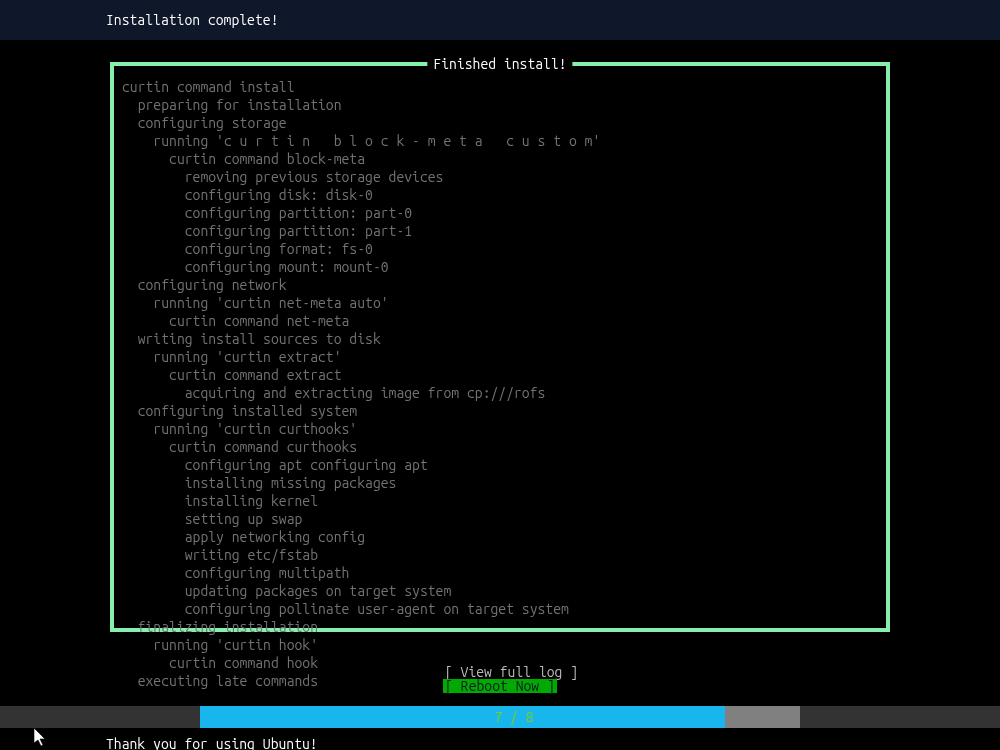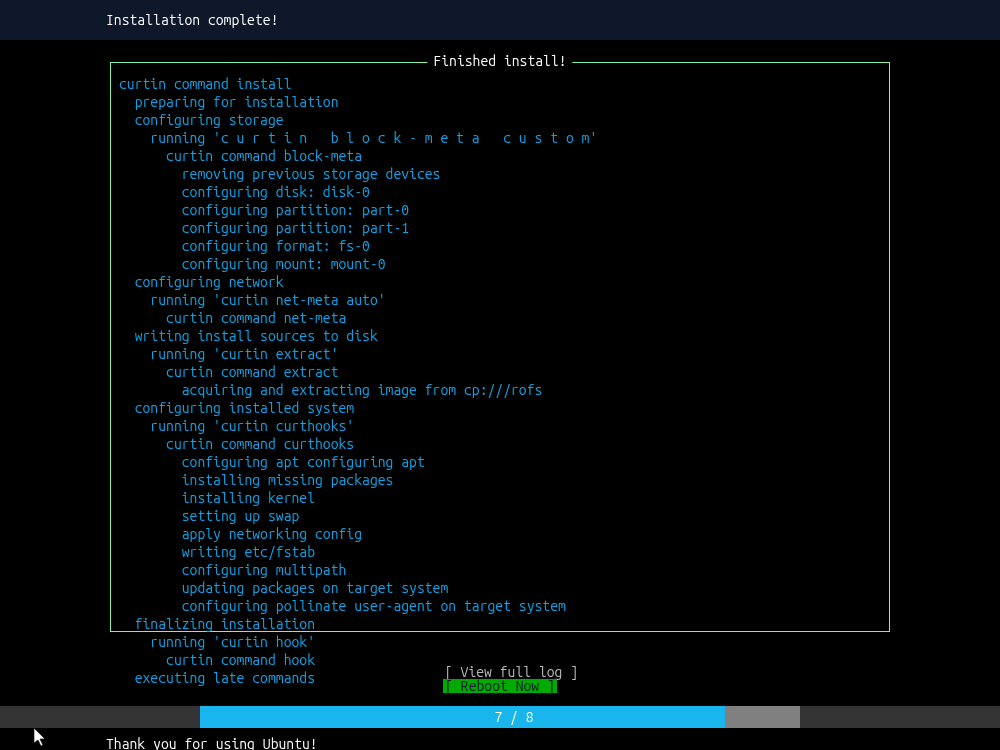--- a/index.html
+++ b/index.html
@@ -24,37 +24,37 @@
     font-size: 14px;
   }
   .log-container {
     position: absolute;
     left: 110px;
     top: 62px;
     width: 780px;
     height: 570px;
   }
   .log-box {
-    border: 1px solid #86efac;
+    border: 4px solid #86efac;
     position: relative;
     padding: 12px 8px 12px 8px;
     height: 570px;
   }
   .log-title {
     position: absolute;
     top: -9px;
     left: 50%;
     transform: translateX(-50%);
     background: #000000;
     padding: 0 6px;
     color: #ffffff;
     white-space: nowrap;
   }
   .log-lines {
-    color: #0ea5e9;
+    color: #737373;
     white-space: pre;
     font-family: inherit;
     line-height: 18px;
     font-size: 14px;
   }
   .log-line { display: block; }
   .buttons {
     position: absolute;
     left: 0;
     width: 1000px;
@@ -107,21 +107,21 @@
     background: #19b6ee;
   }
   .progress-text {
     position: absolute;
     left: 0; top: 0;
     width: 600px;
     height: 22px;
     display: flex;
     align-items: center;
     justify-content: center;
-    color: #fef9c3;
+    color: #84cc16;
     font-size: 14px;
     padding-left: 28px;
   }
   .footer-text {
     position: absolute;
     left: 106px;
     top: 737px;
     color: #ffffff;
     font-size: 14px;
   }

